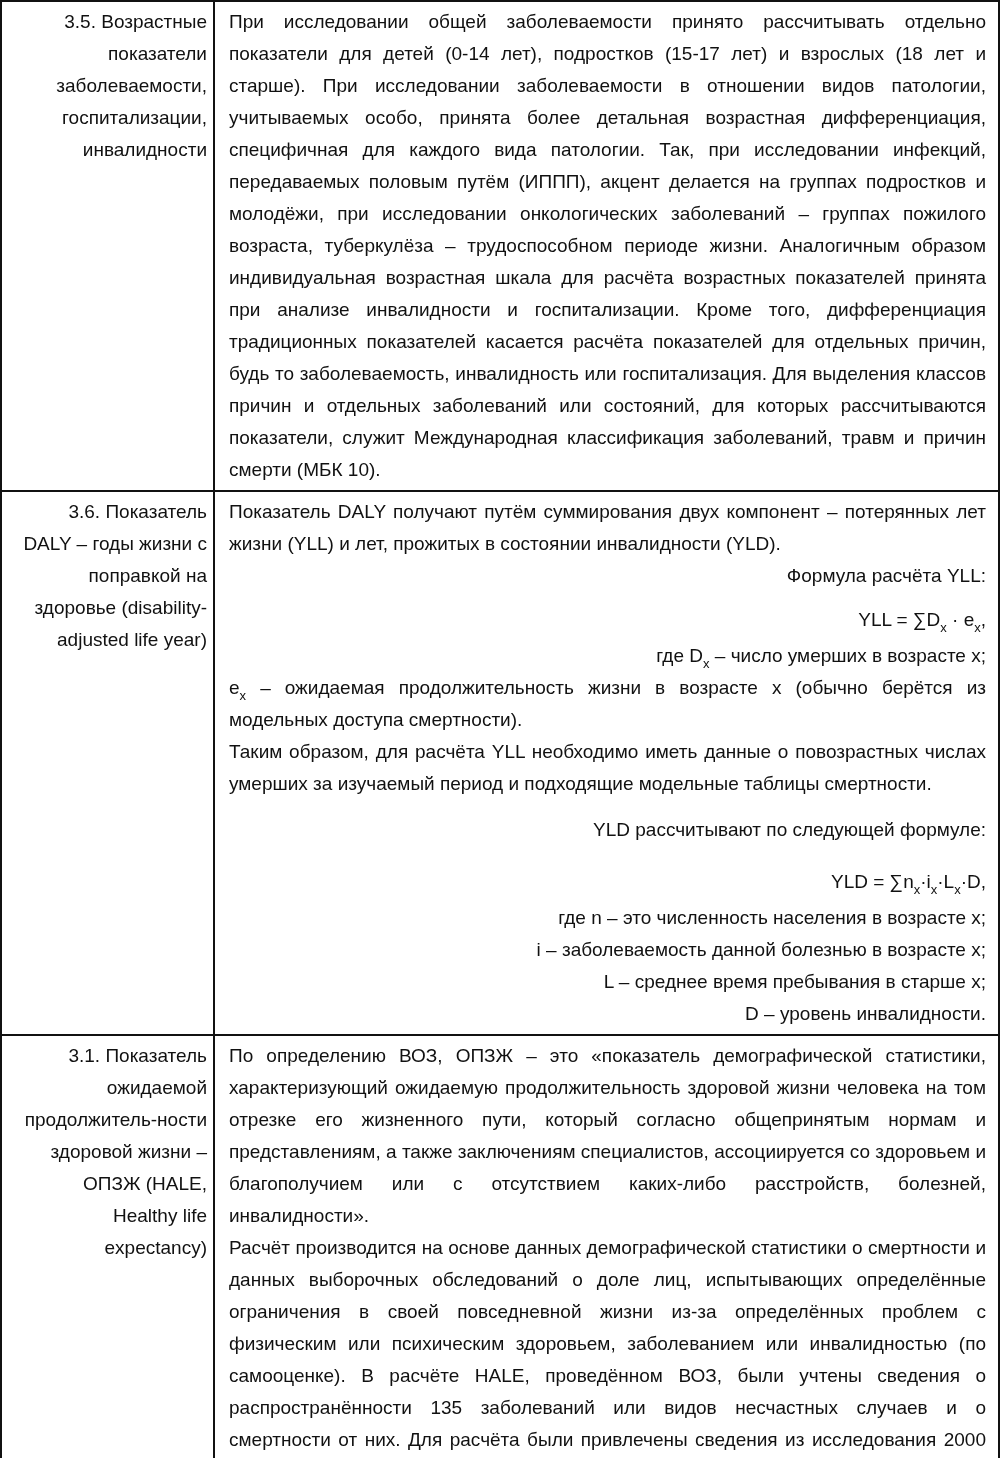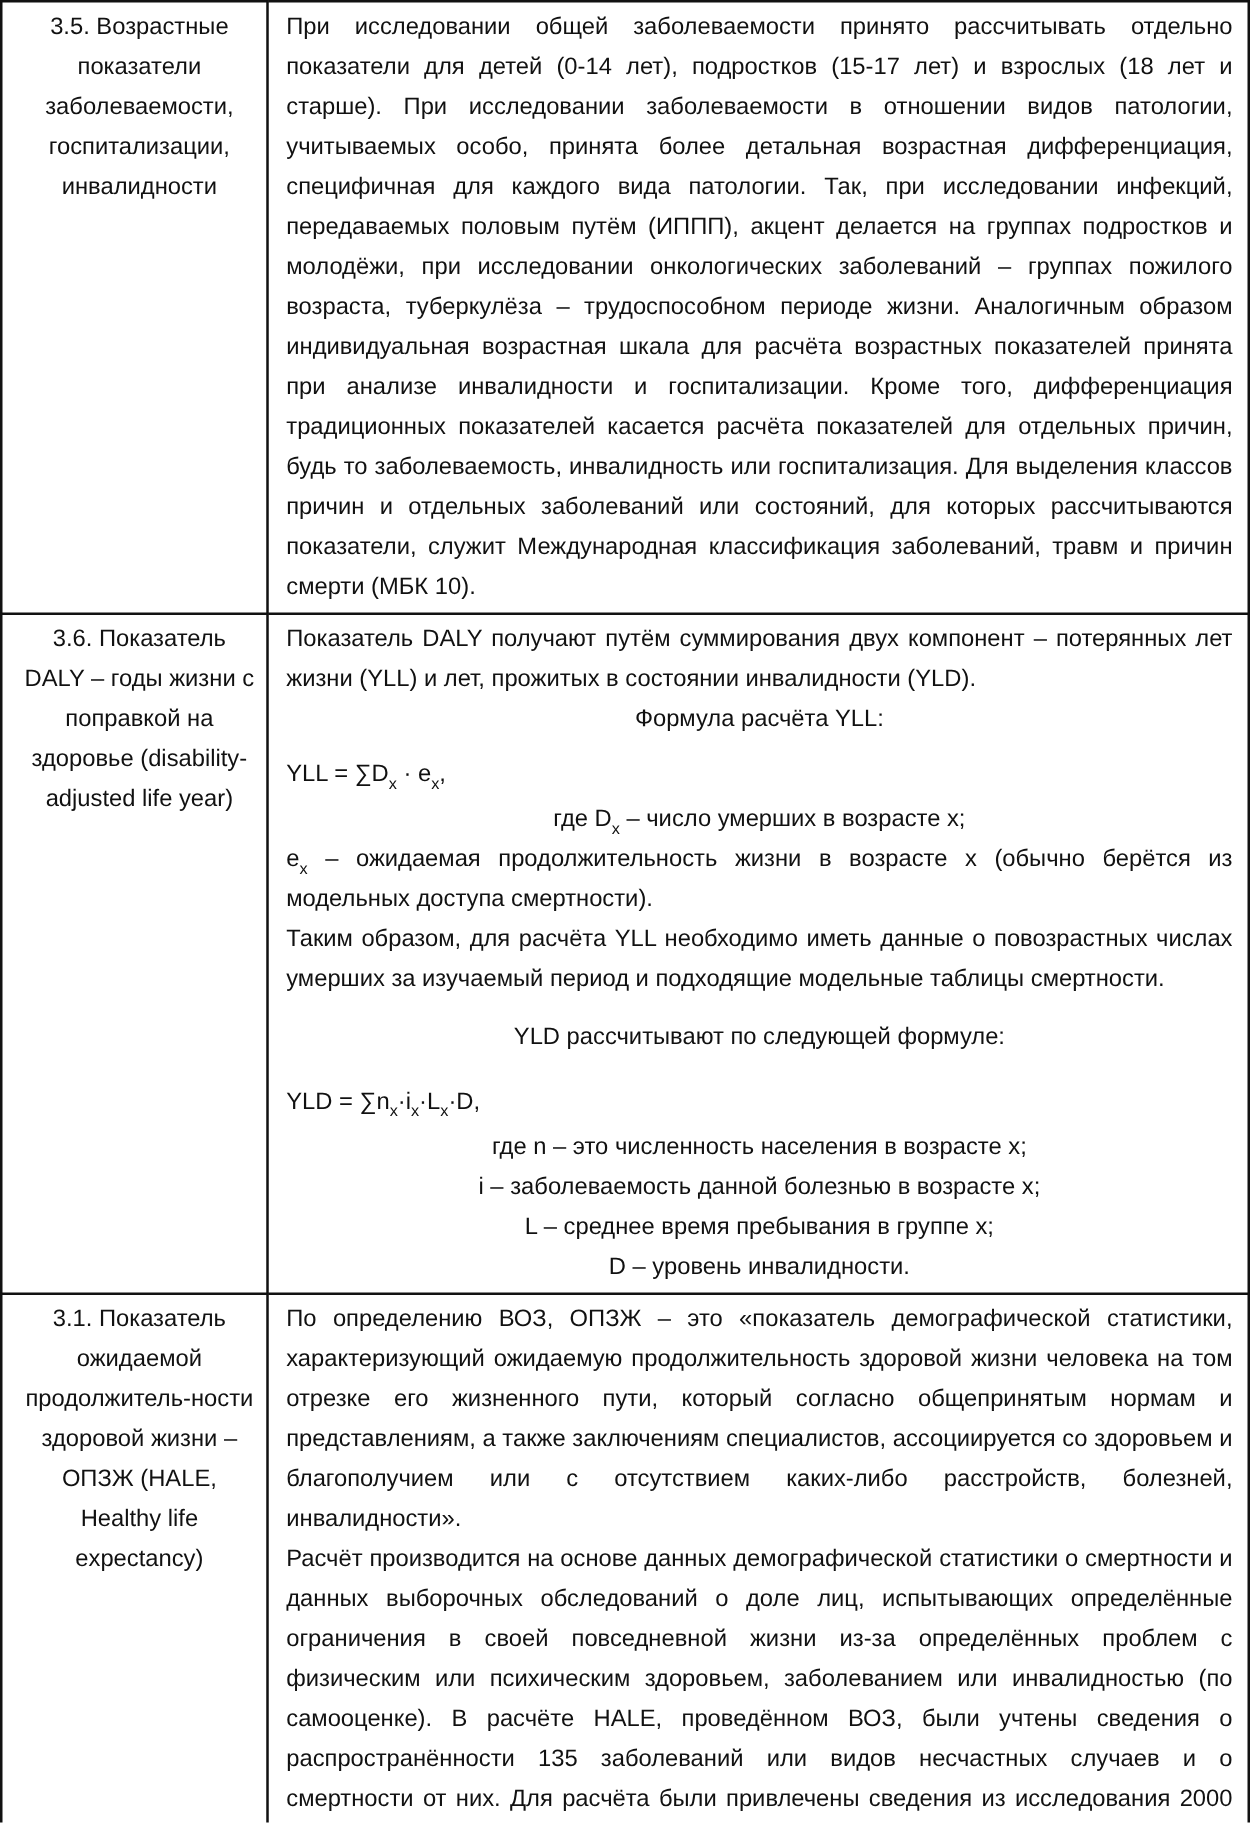--- a/index.html
+++ b/index.html
@@ -2,22 +2,22 @@
 <html><head>
 <meta charset="utf-8">
 <style>
   html, body { margin: 0; padding: 0; background: #ffffff; }
   body { width: 1000px; height: 1458px; overflow: hidden; font-family: "Liberation Sans", sans-serif; color: #111; }
   table.doc { border-collapse: collapse; width: 1000px; table-layout: fixed; }
   table.doc td { border: 2px solid #111; vertical-align: top; font-size: 19px; line-height: 32px; }
   td.lc { width: 213px; padding: 4px 6px 4px 14px; box-sizing: border-box; }
   td.rc { padding: 4px 12px 4px 14px; box-sizing: border-box; }
   p { margin: 0; text-align: justify; }
-  p.left { text-align: center; }
-  .formula { text-align: left; margin: 12px 0 4px 0; }
+  p.left { text-align: right; }
+  .formula { text-align: right; margin: 12px 0 4px 0; }
   .gap { height: 14px; }
   sub { font-size: 13px; vertical-align: -6px; line-height: 0; }
   .row1 td { height: 430px; }
   .row2 td { height: 505px; }
   .row3 td { height: 523px; }
 </style>
 </head>
 <body>
 
 <table class="doc">
@@ -40,21 +40,21 @@
       <p class="left">Формула расчёта YLL:</p>
       <p class="formula"><span>YLL = ∑D</span><sub>x</sub><span> · e</span><sub>x</sub><span>,</span></p>
       <p class="left"><span>где D</span><sub>x</sub><span> – число умерших в возрасте x;</span></p>
       <p><span>e</span><sub>x</sub><span> – ожидаемая продолжительность жизни в возрасте x (обычно берётся из модельных доступа смертности).</span></p>
       <p>Таким образом, для расчёта YLL необходимо иметь данные о повозрастных числах умерших за изучаемый период и подходящие модельные таблицы смертности.</p>
       <div class="gap"></div>
       <p class="left">YLD рассчитывают по следующей формуле:</p>
       <p class="formula" style="margin-top:20px"><span>YLD = ∑n</span><sub>x</sub><span>·i</span><sub>x</sub><span>·L</span><sub>x</sub><span>·D,</span></p>
       <p class="left">где n – это численность населения в возрасте x;</p>
       <p class="left">i – заболеваемость данной болезнью в возрасте x;</p>
-      <p class="left">L – среднее время пребывания в группе x;</p>
+      <p class="left">L – среднее время пребывания в старше x;</p>
       <p class="left">D – уровень инвалидности.</p>
     </td>
   </tr>
 
   <tr class="row3">
     <td class="lc">
       <p class="left">3.1. Показатель ожидаемой продолжитель-ности здоровой жизни – ОПЗЖ (HALE, Healthy life expectancy)</p>
     </td>
     <td class="rc">
       <p>По определению ВОЗ, ОПЗЖ – это «показатель демографической статистики, характеризующий ожидаемую продолжительность здоровой жизни человека на том отрезке его жизненного пути, который согласно общепринятым нормам и представлениям, а также заключениям специалистов, ассоциируется со здоровьем и благополучием или с отсутствием каких-либо расстройств, болезней, инвалидности».</p>

